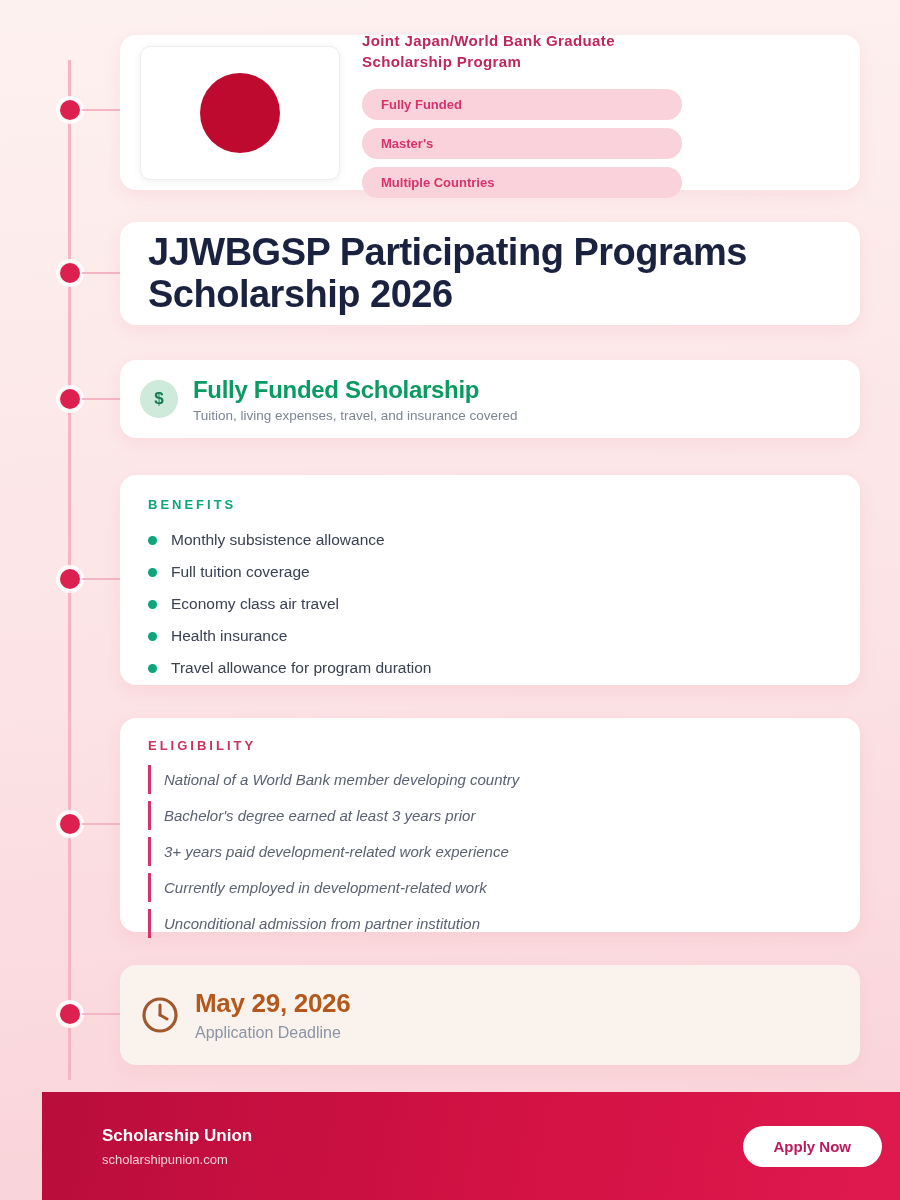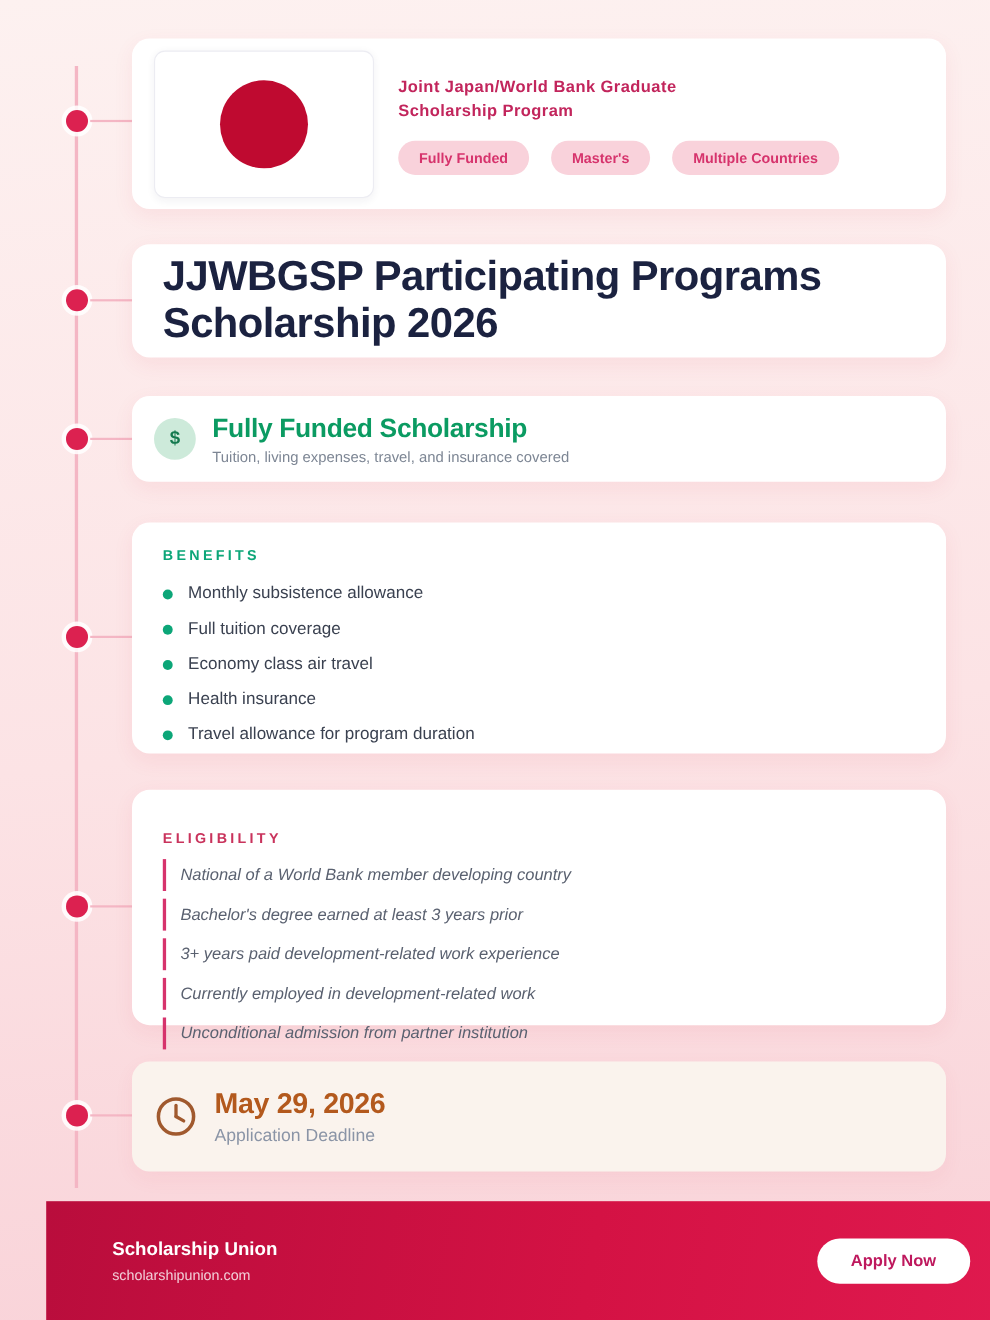--- a/index.html
+++ b/index.html
@@ -33,21 +33,21 @@
     width:200px; height:134px; background:#ffffff; border:1px solid #ececf2;
     border-radius:10px; display:flex; align-items:center; justify-content:center;
     box-shadow:0 2px 8px rgba(30,30,60,0.06); flex-shrink:0;
   }
   .flag-circle { width:80px; height:80px; border-radius:50%; background:#bf0a30; }
   .header-right { padding-top:4px; }
   .program-name {
     color:#c2255c; font-weight:bold; font-size:15px; line-height:1.38;
     letter-spacing:0.4px; max-width:320px;
   }
-  .badges { display:flex; gap:20px; margin-top:16px; }
+  .badges { display:flex; gap:8px; margin-top:16px;flex-direction:column; }
   .badge {
     background:#f9d2db; color:#d6336c; font-size:13px; font-weight:bold;
     padding:8px 19px; border-radius:999px; white-space:nowrap;
   }
 
   
   .title-card { margin-top:32px; height:103px; padding:10px 28px; display:flex; }
   .main-title {
     color:#1b2240; font-size:38px; font-weight:bold; line-height:1.1;
     letter-spacing:-0.5px; max-width:620px;
@@ -65,21 +65,21 @@
 
   
   .benefits-card { margin-top:37px; height:210px; padding:22px 28px; }
   .section-label { font-size:13px; font-weight:bold; letter-spacing:3px; }
   .benefits-card .section-label { color:#0ca678; margin-bottom:12px; }
   .benefits-list { list-style:none; }
   .benefit-item { display:flex; align-items:center; padding:7px 0; color:#3a4150; font-size:15.5px; }
   .benefit-dot { width:9px; height:9px; border-radius:50%; background:#0ca678; margin-right:14px; flex-shrink:0; }
 
   
-  .eligibility-card { margin-top:33px; height:214px; padding:36px 28px; }
+  .eligibility-card { margin-top:33px; height:214px; padding:20px 28px; }
   .eligibility-card .section-label { color:#c9335c; margin-bottom:12px; }
   .eligibility-list { list-style:none; }
   .eligibility-item {
     border-left:3px solid #d6336c; padding:6px 0 6px 13px; margin-bottom:7px;
     color:#5a6170; font-size:15px; font-style:italic;
   }
 
   
   .deadline-card {
     margin-top:33px; height:100px; background:#faf3ed; border-radius:16px;

